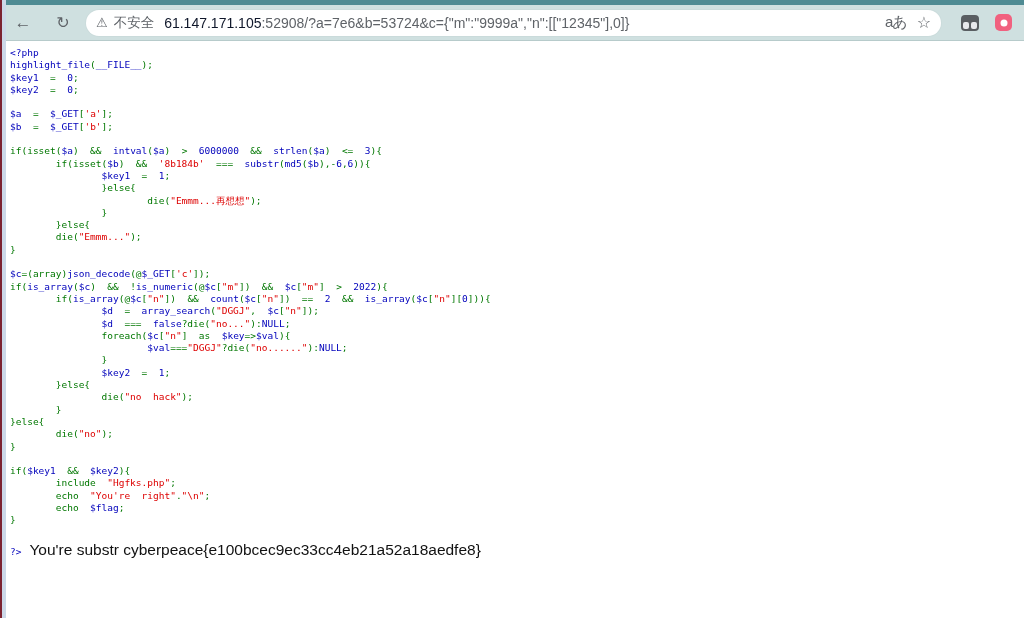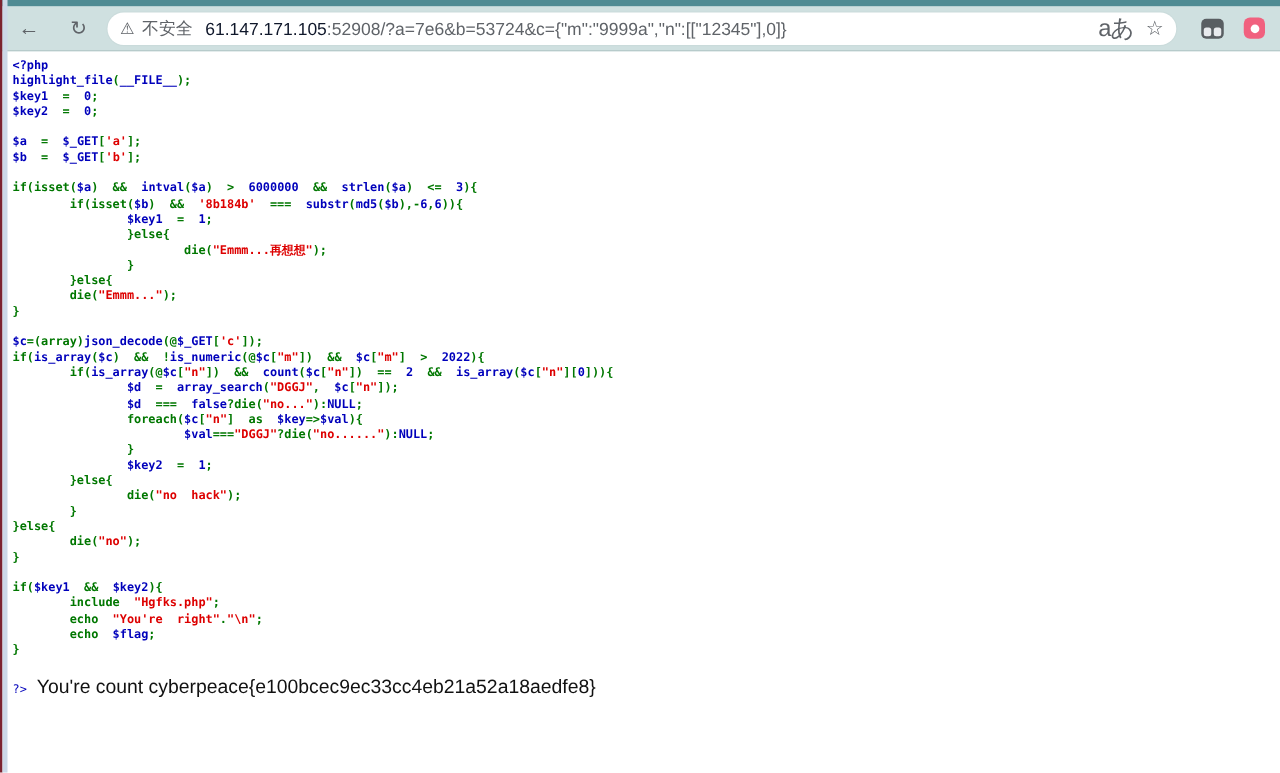--- a/index.html
+++ b/index.html
@@ -28,21 +28,21 @@
     flex:1 1 auto;height:26px;background:#ffffff;border-radius:14px;
     margin-left:10px;margin-right:8px;display:flex;align-items:center;
     padding:0 10px;min-width:0;box-shadow:0 0 0 1px rgba(0,0,0,0.02);
   }
   .warn-icon{color:#5f6368;font-size:13px;margin-right:6px;flex:0 0 auto;}
   .sec-label{color:#5f6368;font-size:13.5px;margin-right:10px;flex:0 0 auto;}
   .url{font-size:14px;white-space:nowrap;overflow:hidden;flex:1 1 auto;min-width:0;}
   .url .host{color:#0f172a;}
   .url .rest{color:#5f6368;}
   .omni-right{display:flex;align-items:center;flex:0 0 auto;margin-left:8px;}
-  .translate-icon{color:#5f6368;font-size:19px;letter-spacing:-1px;margin-right:10px;}
+  .translate-icon{color:#5f6368;font-size:15px;letter-spacing:-1px;margin-right:10px;}
   .star-icon{color:#5f6368;font-size:16px;}
   .ext-icon{
     width:18px;height:16px;border-radius:4px;background:#595e62;margin-left:12px;
     position:relative;flex:0 0 auto;
   }
   .ext-icon::before,.ext-icon::after{
     content:"";position:absolute;bottom:2px;width:6px;height:7px;border-radius:2px;background:#e8eaed;
   }
   .ext-icon::before{left:2px;}
   .ext-icon::after{right:2px;}
@@ -55,21 +55,21 @@
     width:7px;height:7px;border-radius:50%;background:#ffffff;
   }
 
   
   .page{
     position:absolute;left:6px;top:41px;right:0;bottom:0;background:#ffffff;
     padding:6px 0 0 4px;
   }
   .code{
     font-family:"DejaVu Sans Mono","Liberation Mono",monospace;
-    font-size:9.5px;line-height:12.3px;white-space:pre;color:#000000;font-weight:bold;
+    font-size:9.5px;line-height:12.3px;white-space:pre;color:#000000;
   }
   .code .line{min-height:12.3px;}
   .c-b{color:#0000BB;}
   .c-g{color:#007700;}
   .c-r{color:#DD0000;}
   .output-line{
     margin-top:14px;display:flex;align-items:baseline;
   }
   .php-close{
     font-family:"DejaVu Sans Mono","Liberation Mono",monospace;
@@ -99,15 +99,15 @@
     </span>
   </div>
   <div class="ext-icon"></div>
   <div class="red-icon"></div>
 </div>
 
 <div class="page">
   <div class="code"><div class="line"><span class="c-b">&lt;?php</span></div><div class="line"><span class="c-b">highlight_file</span><span class="c-g">(</span><span class="c-b">__FILE__</span><span class="c-g">);</span></div><div class="line"><span class="c-b">$key1</span><span class="c-g">  =  </span><span class="c-b">0</span><span class="c-g">;</span></div><div class="line"><span class="c-b">$key2</span><span class="c-g">  =  </span><span class="c-b">0</span><span class="c-g">;</span></div><div class="line">&nbsp;</div><div class="line"><span class="c-b">$a</span><span class="c-g">  =  </span><span class="c-b">$_GET</span><span class="c-g">[</span><span class="c-r">'a'</span><span class="c-g">];</span></div><div class="line"><span class="c-b">$b</span><span class="c-g">  =  </span><span class="c-b">$_GET</span><span class="c-g">[</span><span class="c-r">'b'</span><span class="c-g">];</span></div><div class="line">&nbsp;</div><div class="line"><span class="c-g">if(isset(</span><span class="c-b">$a</span><span class="c-g">)  &amp;&amp;  </span><span class="c-b">intval</span><span class="c-g">(</span><span class="c-b">$a</span><span class="c-g">)  &gt;  </span><span class="c-b">6000000</span><span class="c-g">  &amp;&amp;  </span><span class="c-b">strlen</span><span class="c-g">(</span><span class="c-b">$a</span><span class="c-g">)  &lt;=  </span><span class="c-b">3</span><span class="c-g">){</span></div><div class="line"><span class="c-g">        if(isset(</span><span class="c-b">$b</span><span class="c-g">)  &amp;&amp;  </span><span class="c-r">'8b184b'</span><span class="c-g">  ===  </span><span class="c-b">substr</span><span class="c-g">(</span><span class="c-b">md5</span><span class="c-g">(</span><span class="c-b">$b</span><span class="c-g">),-</span><span class="c-b">6</span><span class="c-g">,</span><span class="c-b">6</span><span class="c-g">)){</span></div><div class="line"><span class="c-g">                </span><span class="c-b">$key1</span><span class="c-g">  =  </span><span class="c-b">1</span><span class="c-g">;</span></div><div class="line"><span class="c-g">                }else{</span></div><div class="line"><span class="c-g">                        die(</span><span class="c-r">"Emmm...再想想"</span><span class="c-g">);</span></div><div class="line"><span class="c-g">                }</span></div><div class="line"><span class="c-g">        }else{</span></div><div class="line"><span class="c-g">        die(</span><span class="c-r">"Emmm..."</span><span class="c-g">);</span></div><div class="line"><span class="c-g">}</span></div><div class="line">&nbsp;</div><div class="line"><span class="c-b">$c</span><span class="c-g">=(array)</span><span class="c-b">json_decode</span><span class="c-g">(@</span><span class="c-b">$_GET</span><span class="c-g">[</span><span class="c-r">'c'</span><span class="c-g">]);</span></div><div class="line"><span class="c-g">if(</span><span class="c-b">is_array</span><span class="c-g">(</span><span class="c-b">$c</span><span class="c-g">)  &amp;&amp;  !</span><span class="c-b">is_numeric</span><span class="c-g">(@</span><span class="c-b">$c</span><span class="c-g">[</span><span class="c-r">"m"</span><span class="c-g">])  &amp;&amp;  </span><span class="c-b">$c</span><span class="c-g">[</span><span class="c-r">"m"</span><span class="c-g">]  &gt;  </span><span class="c-b">2022</span><span class="c-g">){</span></div><div class="line"><span class="c-g">        if(</span><span class="c-b">is_array</span><span class="c-g">(@</span><span class="c-b">$c</span><span class="c-g">[</span><span class="c-r">"n"</span><span class="c-g">])  &amp;&amp;  </span><span class="c-b">count</span><span class="c-g">(</span><span class="c-b">$c</span><span class="c-g">[</span><span class="c-r">"n"</span><span class="c-g">])  ==  </span><span class="c-b">2</span><span class="c-g">  &amp;&amp;  </span><span class="c-b">is_array</span><span class="c-g">(</span><span class="c-b">$c</span><span class="c-g">[</span><span class="c-r">"n"</span><span class="c-g">][</span><span class="c-b">0</span><span class="c-g">])){</span></div><div class="line"><span class="c-g">                </span><span class="c-b">$d</span><span class="c-g">  =  </span><span class="c-b">array_search</span><span class="c-g">(</span><span class="c-r">"DGGJ"</span><span class="c-g">,  </span><span class="c-b">$c</span><span class="c-g">[</span><span class="c-r">"n"</span><span class="c-g">]);</span></div><div class="line"><span class="c-g">                </span><span class="c-b">$d</span><span class="c-g">  ===  </span><span class="c-b">false</span><span class="c-g">?die(</span><span class="c-r">"no..."</span><span class="c-g">):</span><span class="c-b">NULL</span><span class="c-g">;</span></div><div class="line"><span class="c-g">                foreach(</span><span class="c-b">$c</span><span class="c-g">[</span><span class="c-r">"n"</span><span class="c-g">]  as  </span><span class="c-b">$key</span><span class="c-g">=&gt;</span><span class="c-b">$val</span><span class="c-g">){</span></div><div class="line"><span class="c-g">                        </span><span class="c-b">$val</span><span class="c-g">===</span><span class="c-r">"DGGJ"</span><span class="c-g">?die(</span><span class="c-r">"no......"</span><span class="c-g">):</span><span class="c-b">NULL</span><span class="c-g">;</span></div><div class="line"><span class="c-g">                }</span></div><div class="line"><span class="c-g">                </span><span class="c-b">$key2</span><span class="c-g">  =  </span><span class="c-b">1</span><span class="c-g">;</span></div><div class="line"><span class="c-g">        }else{</span></div><div class="line"><span class="c-g">                die(</span><span class="c-r">"no  hack"</span><span class="c-g">);</span></div><div class="line"><span class="c-g">        }</span></div><div class="line"><span class="c-g">}else{</span></div><div class="line"><span class="c-g">        die(</span><span class="c-r">"no"</span><span class="c-g">);</span></div><div class="line"><span class="c-g">}</span></div><div class="line">&nbsp;</div><div class="line"><span class="c-g">if(</span><span class="c-b">$key1</span><span class="c-g">  &amp;&amp;  </span><span class="c-b">$key2</span><span class="c-g">){</span></div><div class="line"><span class="c-g">        include  </span><span class="c-r">"Hgfks.php"</span><span class="c-g">;</span></div><div class="line"><span class="c-g">        echo  </span><span class="c-r">"You're  right"</span><span class="c-g">.</span><span class="c-r">"\n"</span><span class="c-g">;</span></div><div class="line"><span class="c-g">        echo  </span><span class="c-b">$flag</span><span class="c-g">;</span></div><div class="line"><span class="c-g">}</span></div></div>
   <div class="output-line">
     <span class="php-close">?&gt;</span>
-    <span class="output-text">You're count cyberpeace{e100bcec9ec33cc4eb21a52a18aedfe8}</span>
+    <span class="output-text">You're substr cyberpeace{e100bcec9ec33cc4eb21a52a18aedfe8}</span>
   </div>
 </div>
 
 </body></html>

